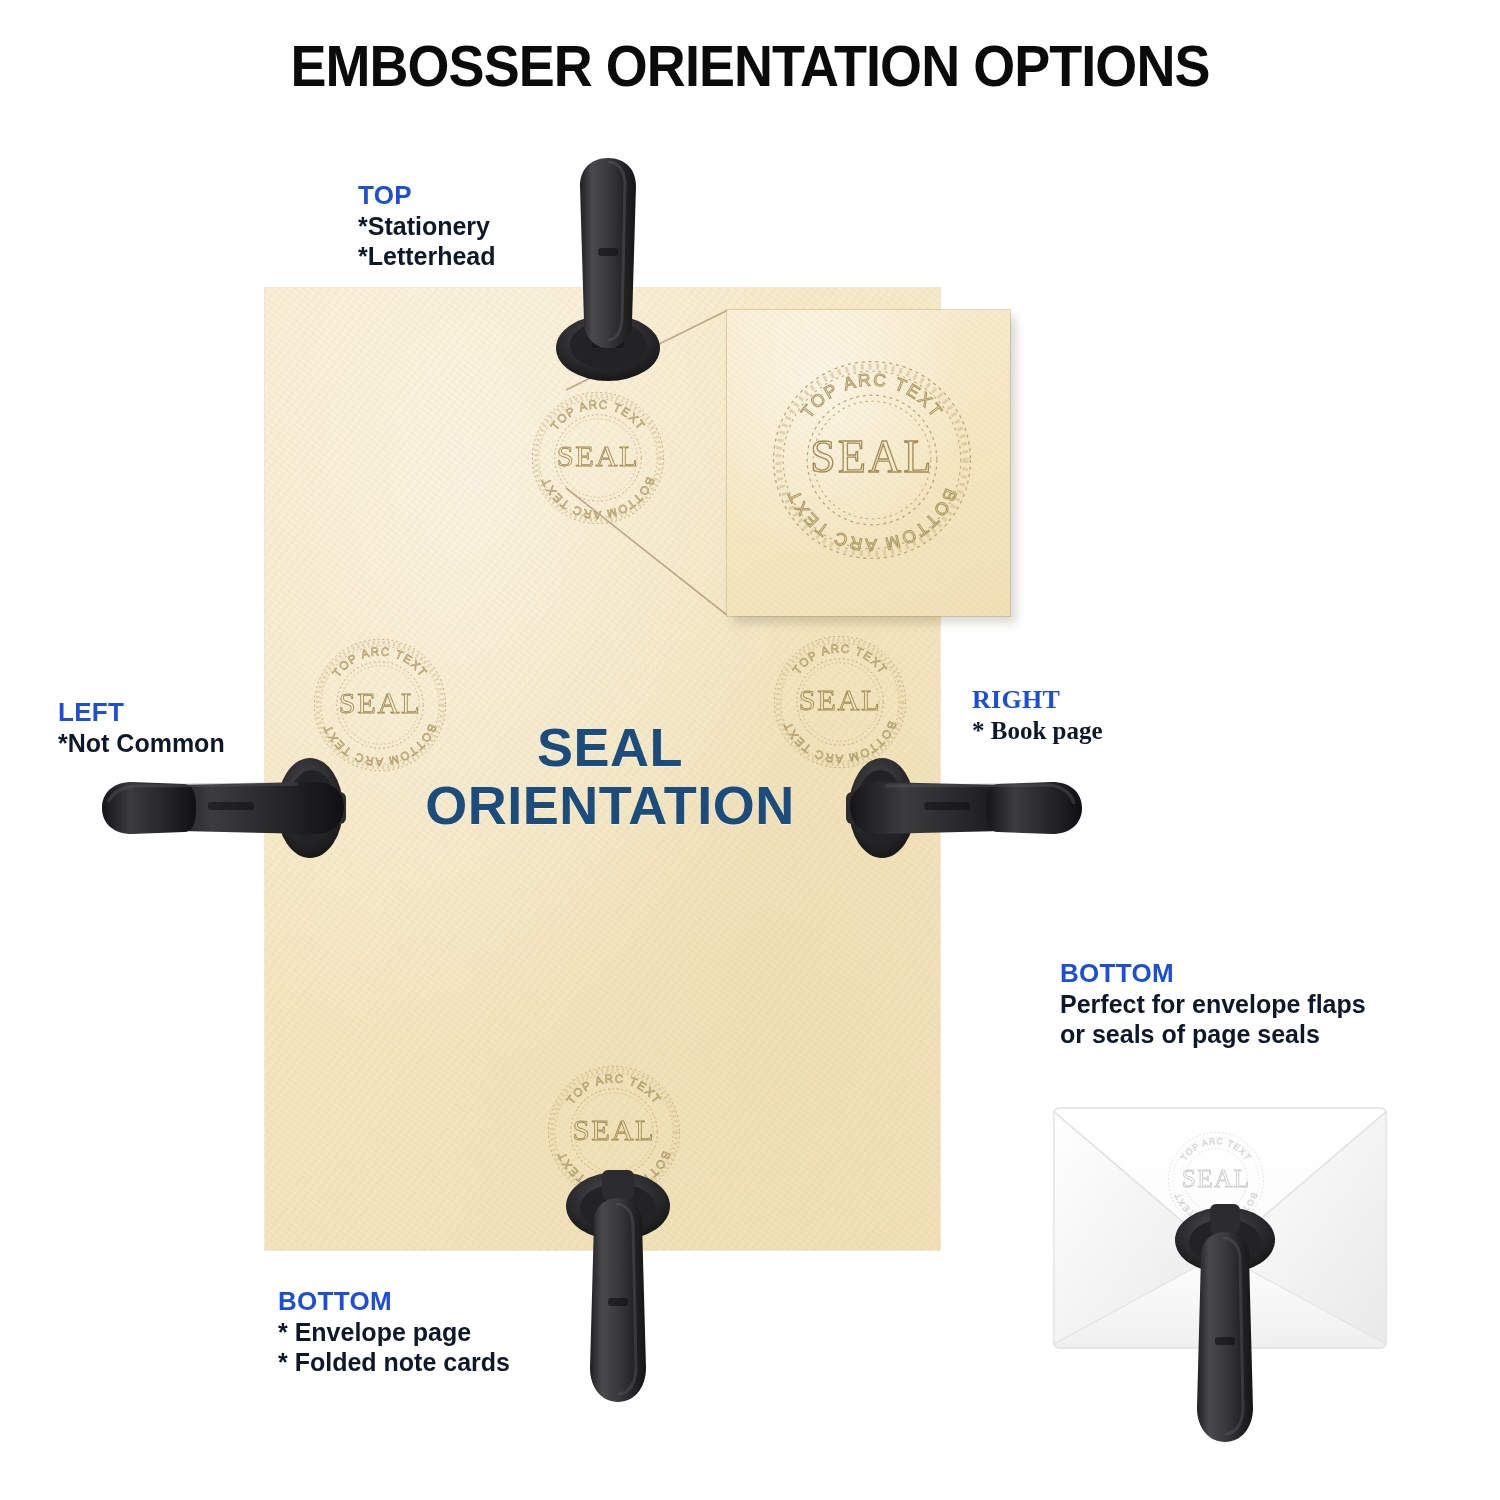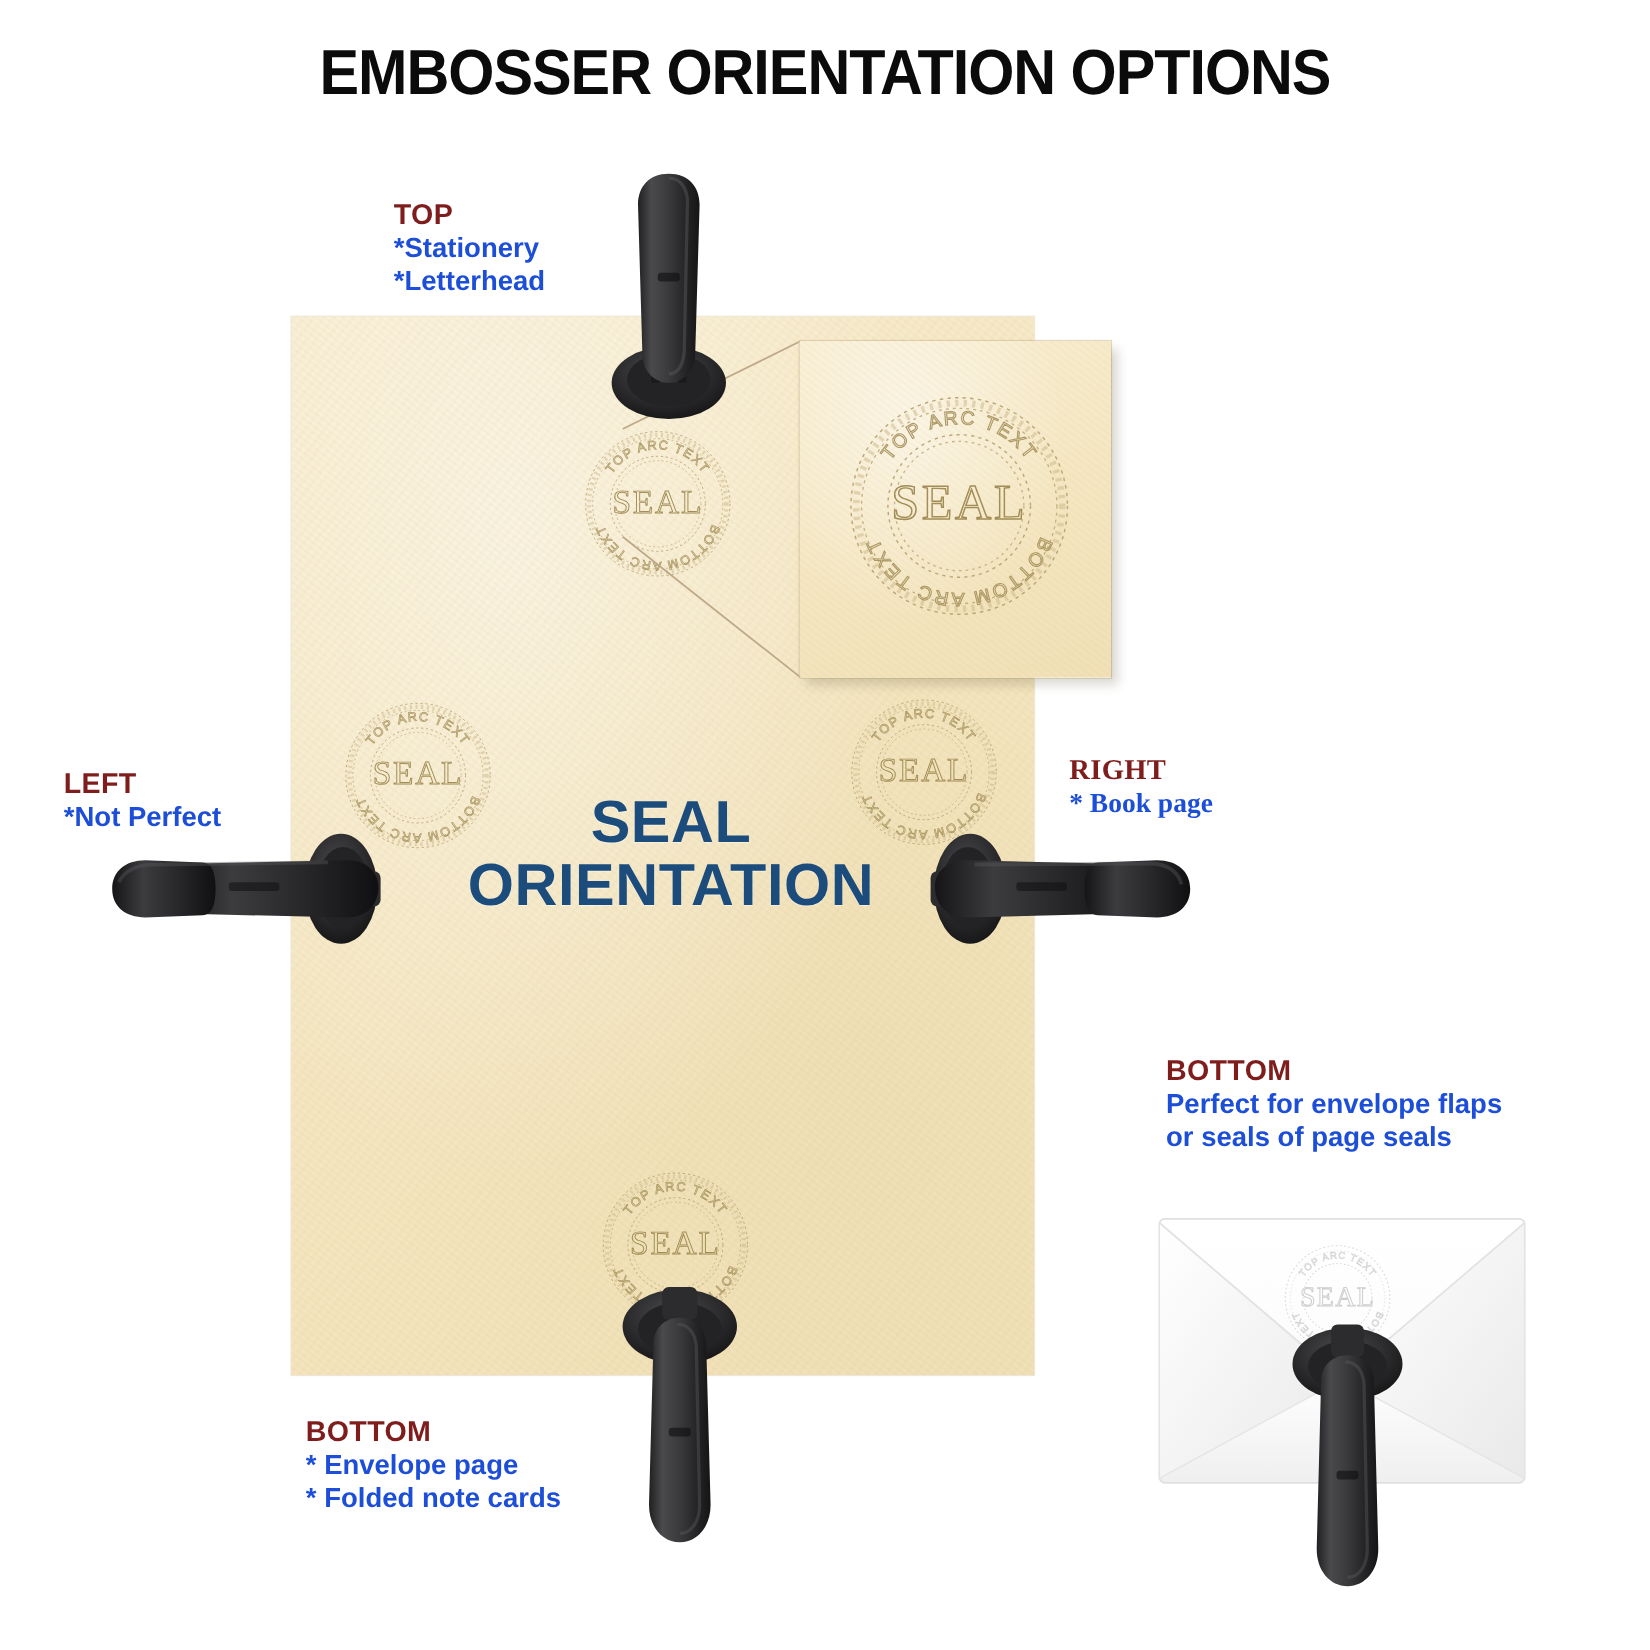--- a/index.html
+++ b/index.html
@@ -64,24 +64,24 @@
   
   .embosser{position:absolute;}
   .embosser svg{display:block;overflow:visible;}
 
   
   .envelope{position:absolute;left:1050px;top:1104px;width:340px;height:248px;}
 
   
   .label{position:absolute;}
   .label .head{
-    font-size:26px;font-weight:bold;color:#7f1d1d;letter-spacing:.3px;line-height:1.18;
+    font-size:26px;font-weight:bold;color:#1d4ed8;letter-spacing:.3px;line-height:1.18;
   }
   .label .line{
-    font-size:25px;font-weight:bold;color:#1d4ed8;line-height:1.22;white-space:nowrap;
+    font-size:25px;font-weight:bold;color:#0f172a;line-height:1.22;white-space:nowrap;
   }
   .lbl-top{left:358px;top:180px;}
   .lbl-left{left:58px;top:697px;}
   .lbl-right{left:972px;top:685px;font-family:Liberation Serif, serif;}
   .lbl-bottom{left:278px;top:1286px;}
   .lbl-bottom-right{left:1060px;top:958px;}
 
   
   .center-text{
     position:absolute;left:330px;top:718px;width:560px;text-align:center;
@@ -286,21 +286,21 @@
   </div>
 
   <div class="label lbl-top">
     <div class="head">TOP</div>
     <div class="line">*Stationery</div>
     <div class="line">*Letterhead</div>
   </div>
 
   <div class="label lbl-left">
     <div class="head">LEFT</div>
-    <div class="line">*Not Perfect</div>
+    <div class="line">*Not Common</div>
   </div>
 
   <div class="label lbl-right">
     <div class="head">RIGHT</div>
     <div class="line">* Book page</div>
   </div>
 
   <div class="label lbl-bottom">
     <div class="head">BOTTOM</div>
     <div class="line">* Envelope page</div>

